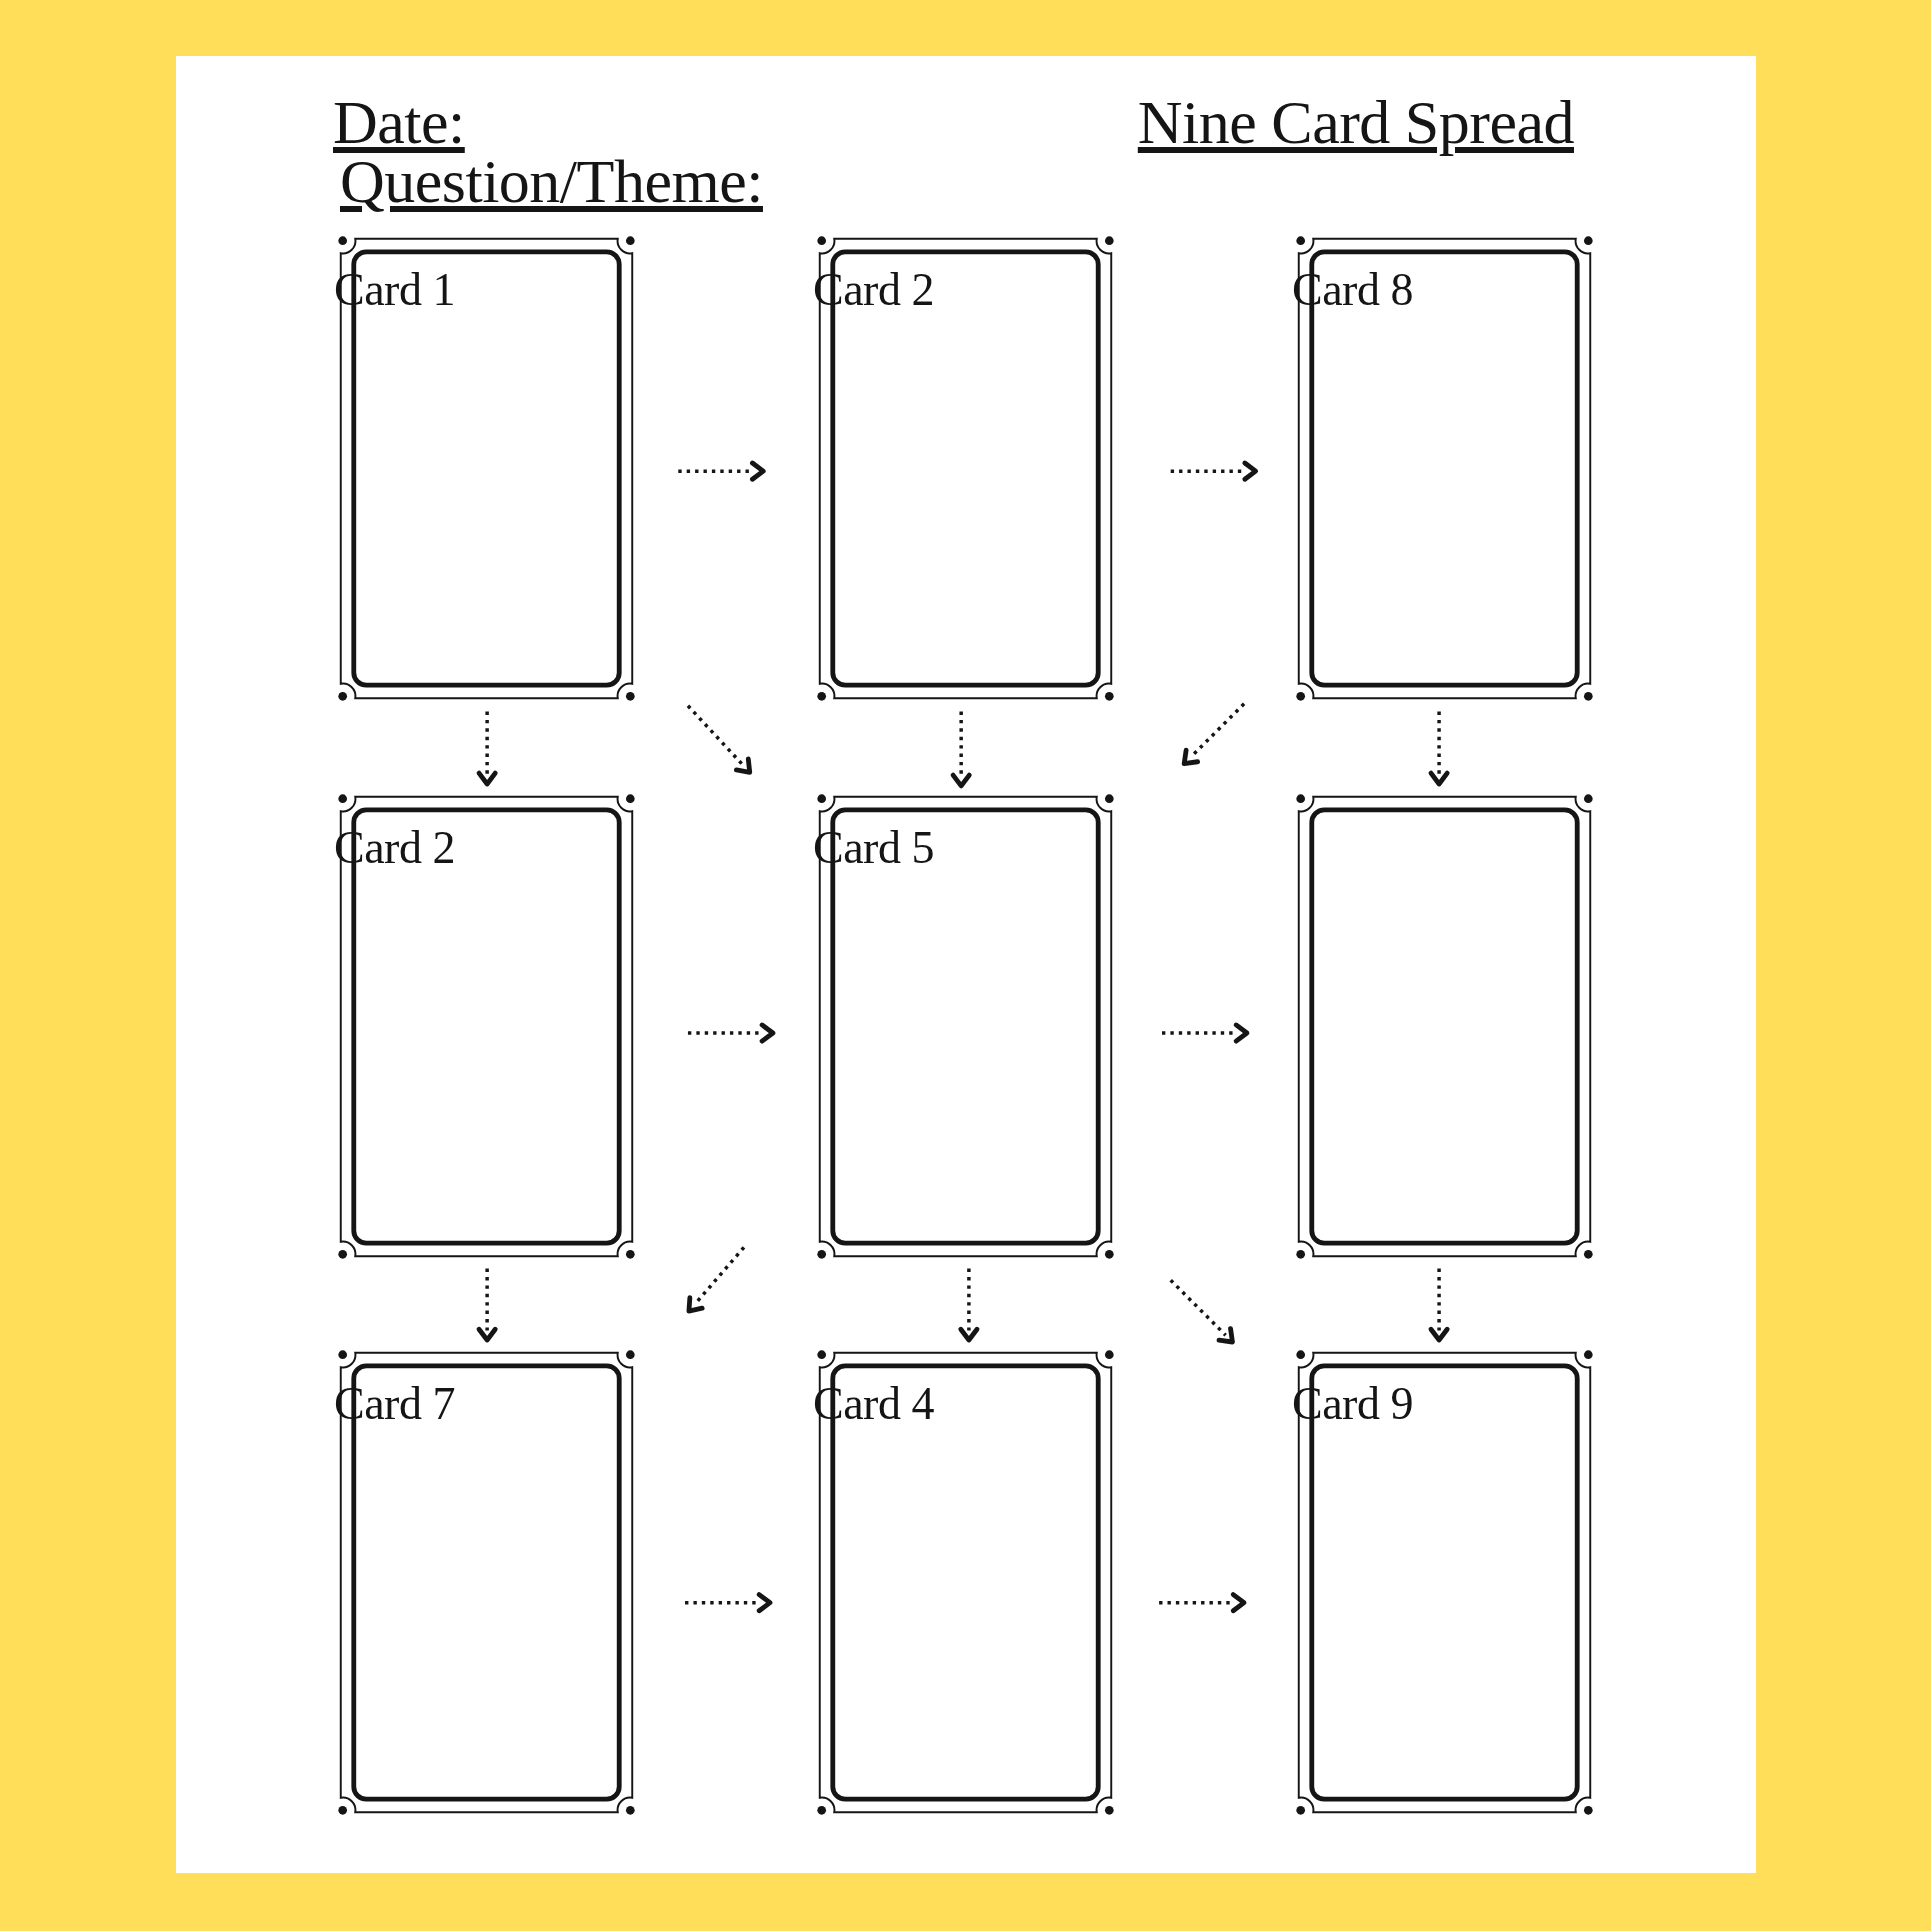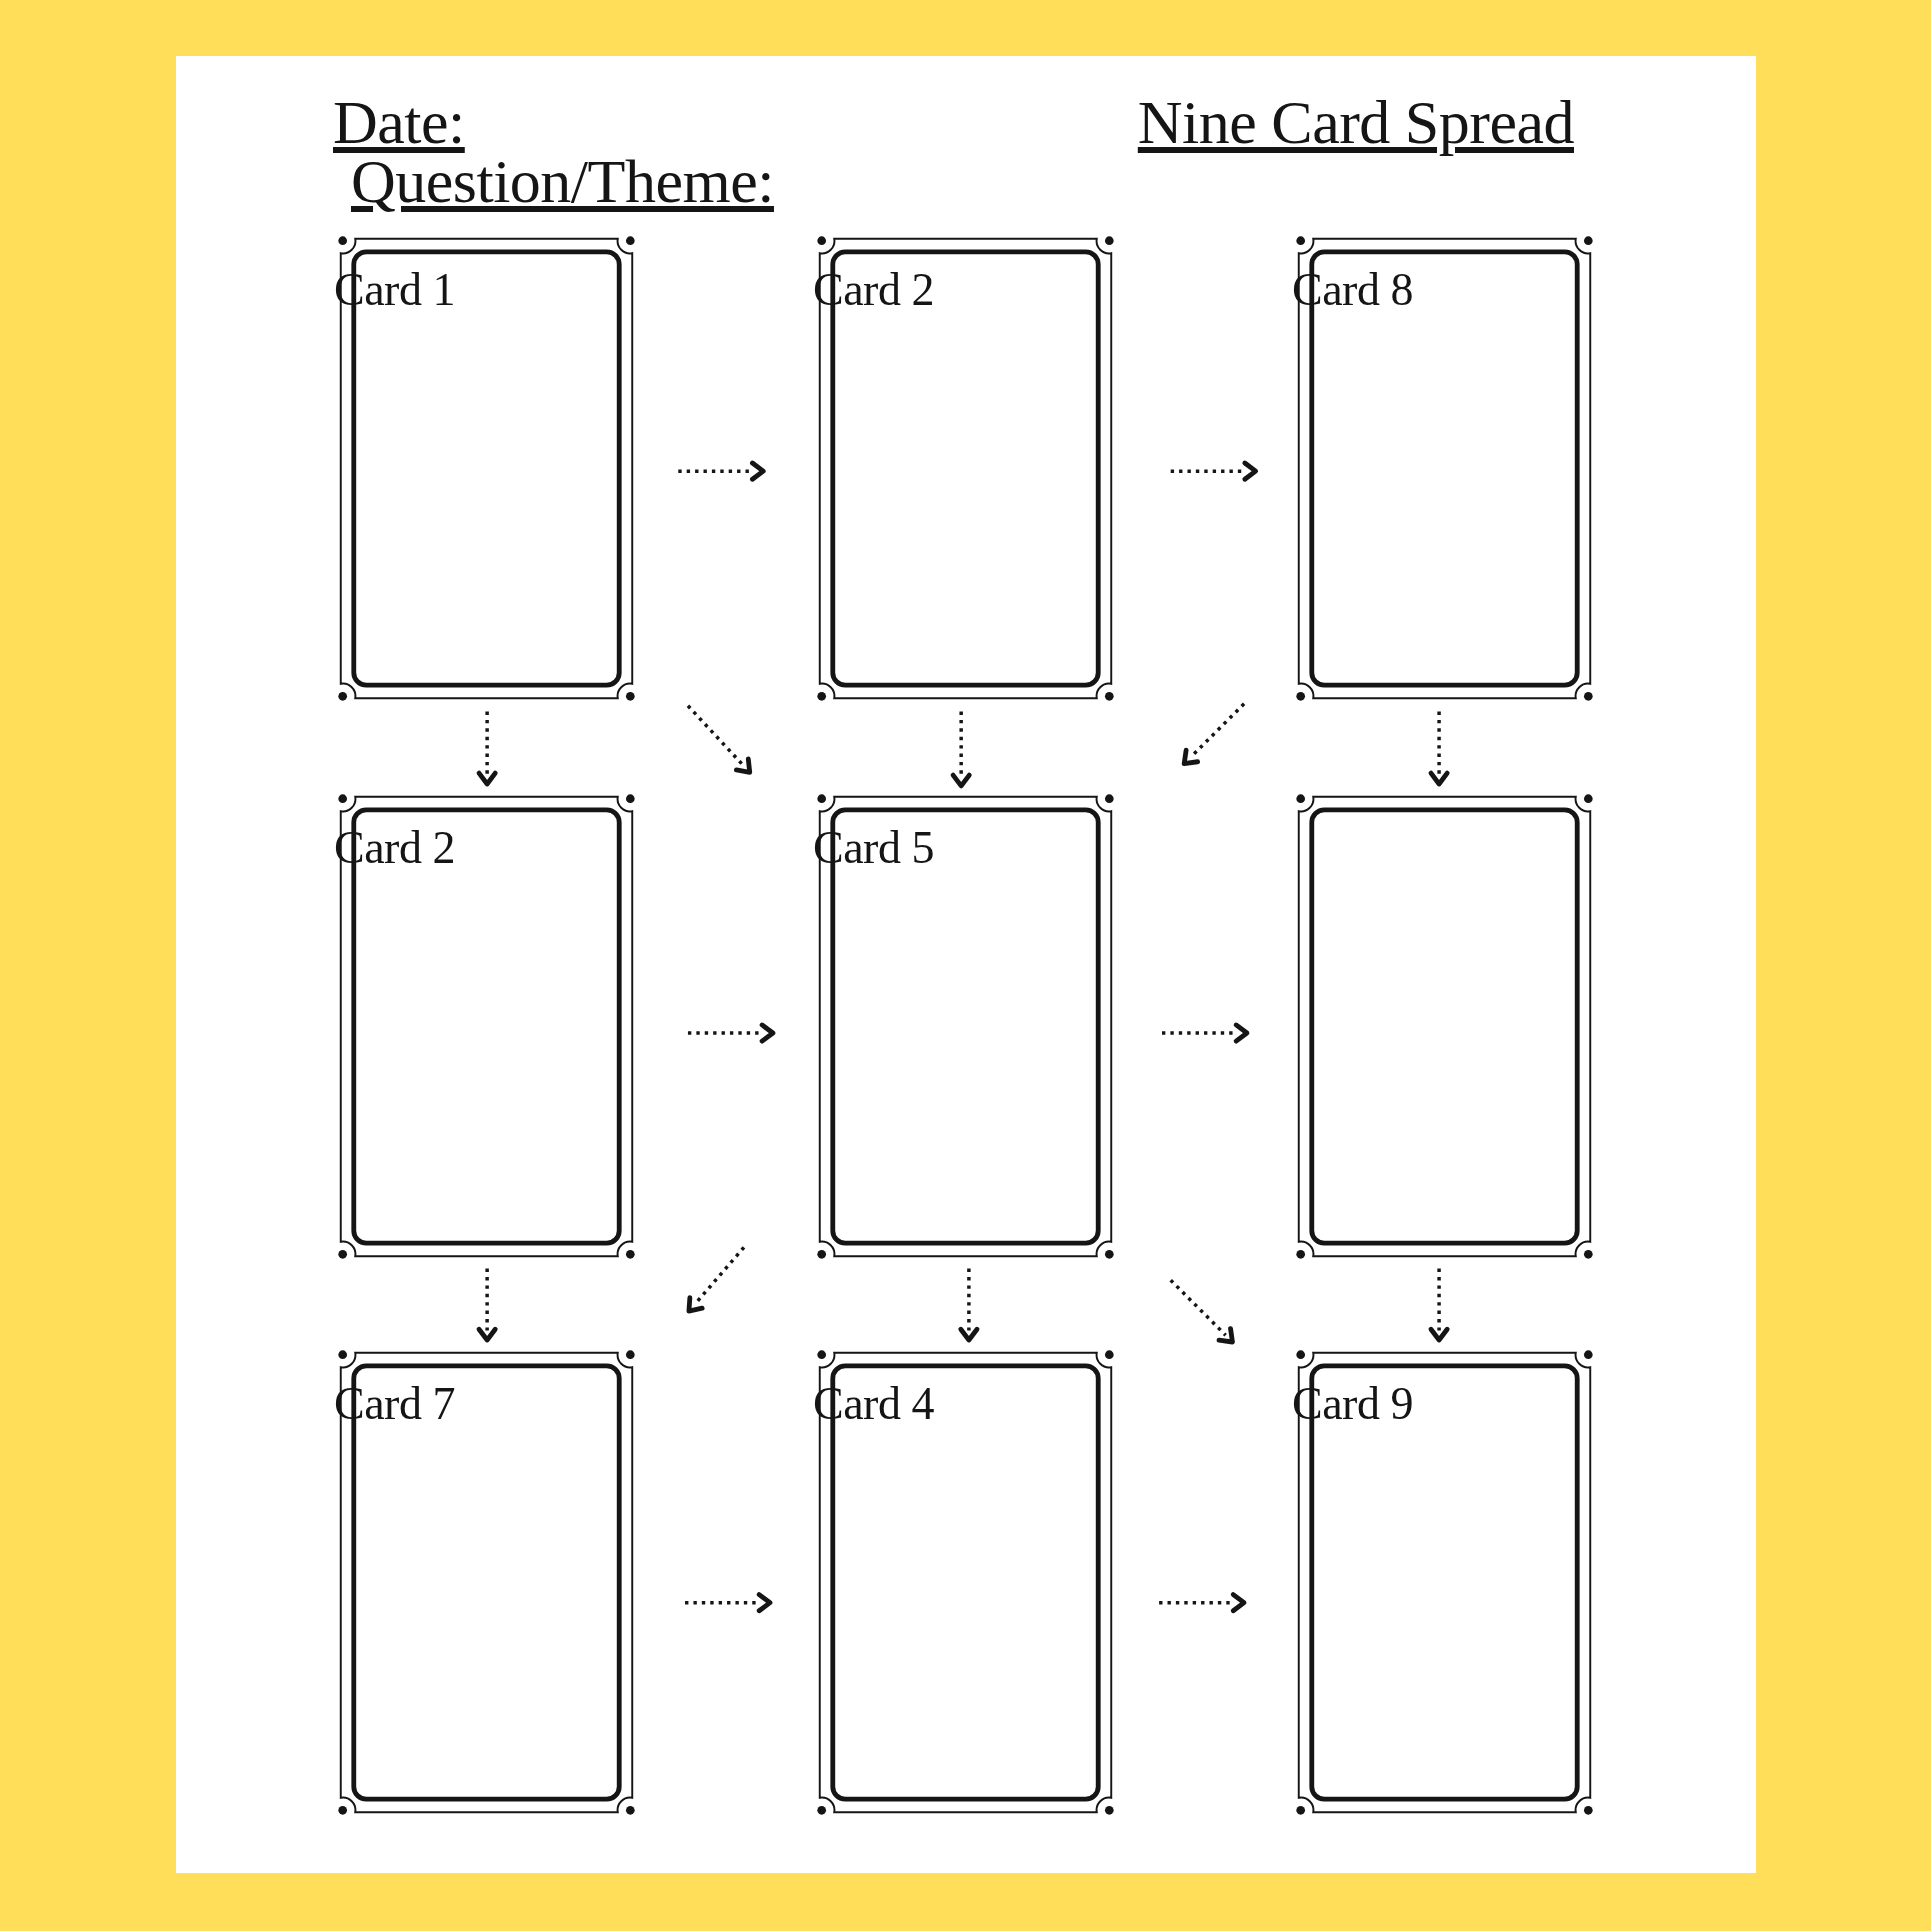--- a/index.html
+++ b/index.html
@@ -13,21 +13,21 @@
   .canvas{position:absolute;inset:0;}
   .sheet{
     position:absolute;left:176px;top:56px;width:1580px;height:1817px;
     background:var(--page,#FFFFFF);
   }
   .txt{
     position:absolute;color:var(--ink,#151515);
     font-size:62px;line-height:1.1;letter-spacing:-0.5px;white-space:nowrap;text-decoration:underline;
   }
   .date-label{left:157px;top:32px;}
-  .question-label{left:175px;top:91px;}
+  .question-label{left:164px;top:91px;}
   .spread-title{right:182px;top:32px;}
   .card{position:absolute;width:305px;height:473px;}
   .card svg.frame{position:absolute;left:0;top:0;display:block;}
   .card .card-label{
     position:absolute;left:0;top:31px;width:100%;text-align:left;
     font-size:46px;color:var(--ink,#151515);letter-spacing:-0.5px;
   }
   #arrows{position:absolute;left:0;top:0;}
 </style>
 </head>

